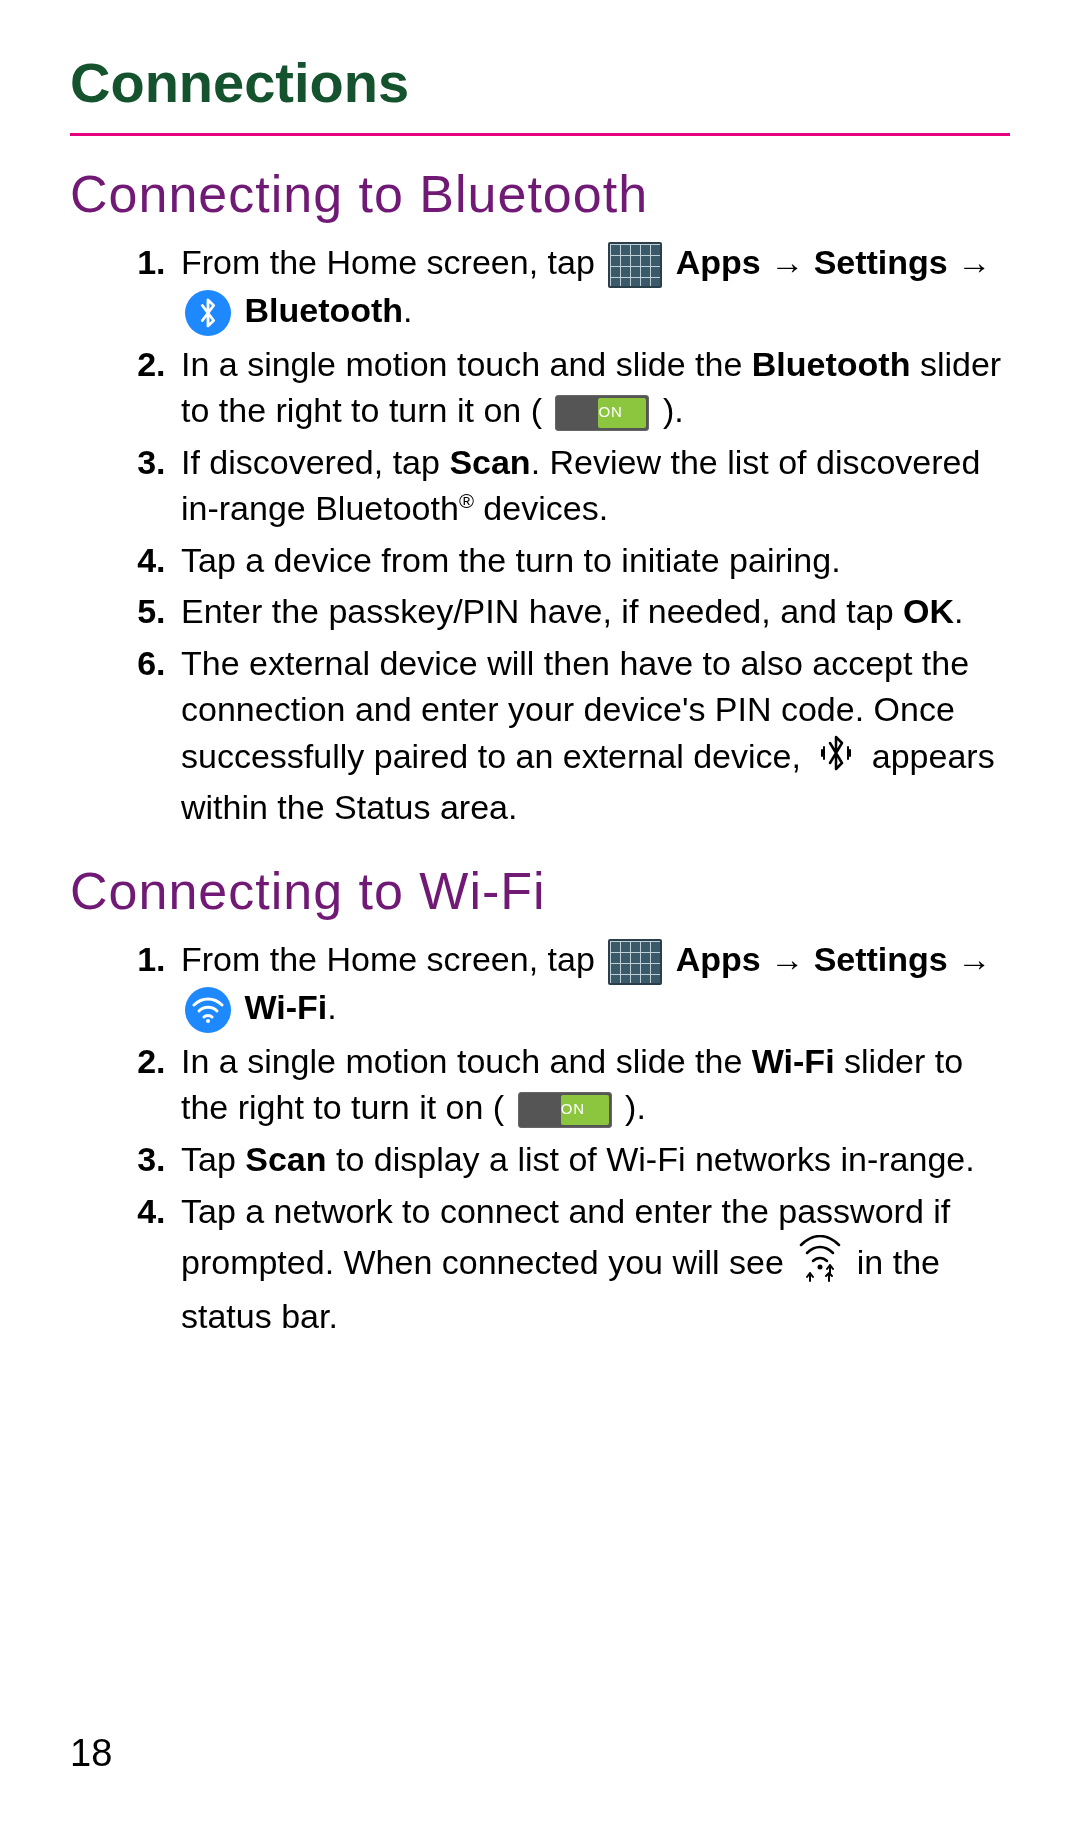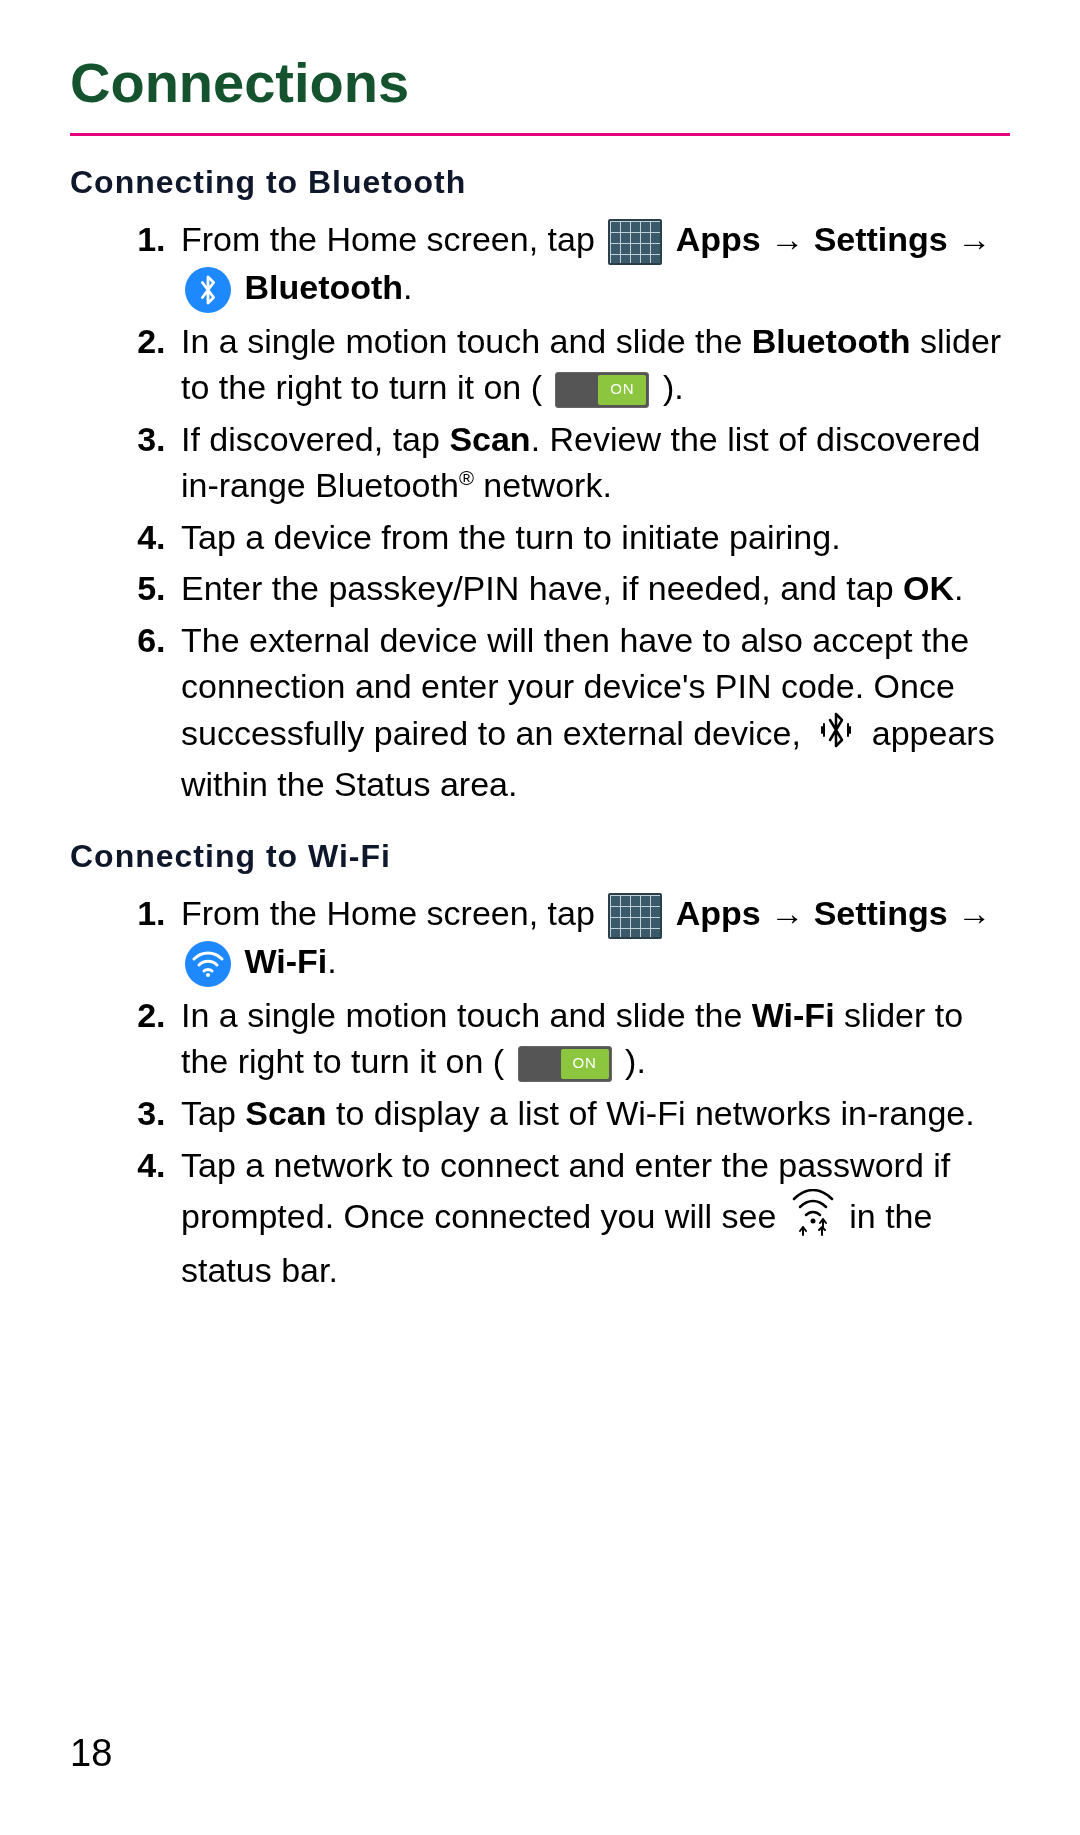--- a/index.html
+++ b/index.html
@@ -18,23 +18,23 @@
     color:#14532d;
     margin:0 0 18px 0;
     letter-spacing:0px;
   }
   .hr{
     border:none;
     border-top:3px solid #e6007e;
     margin:0 0 28px 0;
   }
   .section-heading{
-    font-size:32px;
-    font-weight:bold;
-    color:#0f172a;
+    font-size:52px;
+    font-weight:normal;
+    color:#701a75;
     margin:10px 0 16px 0;
     letter-spacing:1px;
   }
   ol.steps{
     margin:4px 0 30px 0;
     padding-left:105px;
     font-size:34px;
     line-height:1.35;
   }
   ol.steps > li{
@@ -69,21 +69,21 @@
     vertical-align:middle;margin:0 4px;
   }
   .toggle{
     display:inline-block;vertical-align:middle;
     width:92px;height:34px;border:1px solid #666;border-radius:3px;
     background:#555;position:relative;margin:0 4px;
   }
   .toggle .knob{
     position:absolute;right:2px;top:2px;bottom:2px;width:48px;
     background:#8bc63e;border-radius:2px;
-    color:#fff;font-size:15px;text-align:center;line-height:28px;
+    color:#fff;font-size:15px;text-align:left;line-height:28px;
     font-family:sans-serif;letter-spacing:1px;
   }
   .bt-status{
     display:inline-block;vertical-align:middle;margin:0 4px;
   }
   .wifi-status{
     display:inline-block;vertical-align:middle;margin:0 2px;
   }
   .page-number{
     position:absolute;
@@ -115,21 +115,21 @@
         </svg>
     </span>
     <span class="b">Bluetooth</span><span>.</span>
   </li>
   <li>
     <span>In a single motion touch and slide the </span><span class="b">Bluetooth</span><span> slider to the right to turn it on ( </span>
     <span class="toggle"><span class="knob">ON</span></span>
     <span> ).</span>
   </li>
   <li>
-    <span>If discovered, tap </span><span class="b">Scan</span><span>. Review the list of discovered in-range Bluetooth</span><sup>®</sup><span> network.</span>
+    <span>If discovered, tap </span><span class="b">Scan</span><span>. Review the list of discovered in-range Bluetooth</span><sup>®</sup><span> devices.</span>
   </li>
   <li>
     <span>Tap a device from the turn to initiate pairing.</span>
   </li>
   <li>
     <span>Enter the passkey/PIN have, if needed, and tap </span><span class="b">OK</span><span>.</span>
   </li>
   <li>
     <span>The external device will then have to also accept the connection and enter your device's PIN code. Once successfully paired to an external device, </span>
     <span class="bt-status">
@@ -164,21 +164,21 @@
   </li>
   <li>
     <span>In a single motion touch and slide the </span><span class="b">Wi-Fi</span><span> slider to the right to turn it on ( </span>
     <span class="toggle"><span class="knob">ON</span></span>
     <span> ).</span>
   </li>
   <li>
     <span>Tap </span><span class="b">Scan</span><span> to display a list of Wi-Fi networks in-range.</span>
   </li>
   <li>
-    <span>Tap a network to connect and enter the password if prompted. Once connected you will see </span>
+    <span>Tap a network to connect and enter the password if prompted. When connected you will see </span>
     <span class="wifi-status">
       <svg width="50" height="48" viewBox="0 0 50 48">
         <path d="M6 10 C18 -2 32 -2 44 10" stroke="#000" stroke-width="2.5" fill="none" stroke-linecap="round"></path>
         <path d="M12 18 C20 10 30 10 38 18" stroke="#000" stroke-width="2.5" fill="none" stroke-linecap="round"></path>
         <path d="M18 26 C22 22 28 22 32 26" stroke="#000" stroke-width="2.5" fill="none" stroke-linecap="round"></path>
         <circle cx="25" cy="32" r="2.5" fill="#000"></circle>
         <path d="M15 38 L15 46 M12 42 L15 38 L18 42" stroke="#000" stroke-width="2" fill="none" stroke-linecap="round" stroke-linejoin="round"></path>
         <path d="M35 38 L35 46 M32 42 L35 46 L38 42" stroke="#000" stroke-width="2" fill="none" stroke-linecap="round" stroke-linejoin="round" transform="translate(0,-8) scale(1,-1) translate(0,-84)"></path>
         <path d="M35 46 L35 38 M32 42 L35 46 L38 42" stroke="#000" stroke-width="2" fill="none" stroke-linecap="round" stroke-linejoin="round" transform="translate(0,0)" opacity="0"></path>
         <path d="M33 38 L33 46 M30 42 L33 46 L36 42" stroke="#000" stroke-width="2" fill="none" stroke-linecap="round" stroke-linejoin="round" transform="rotate(180 33 42) translate(0,0)" opacity="0"></path>

